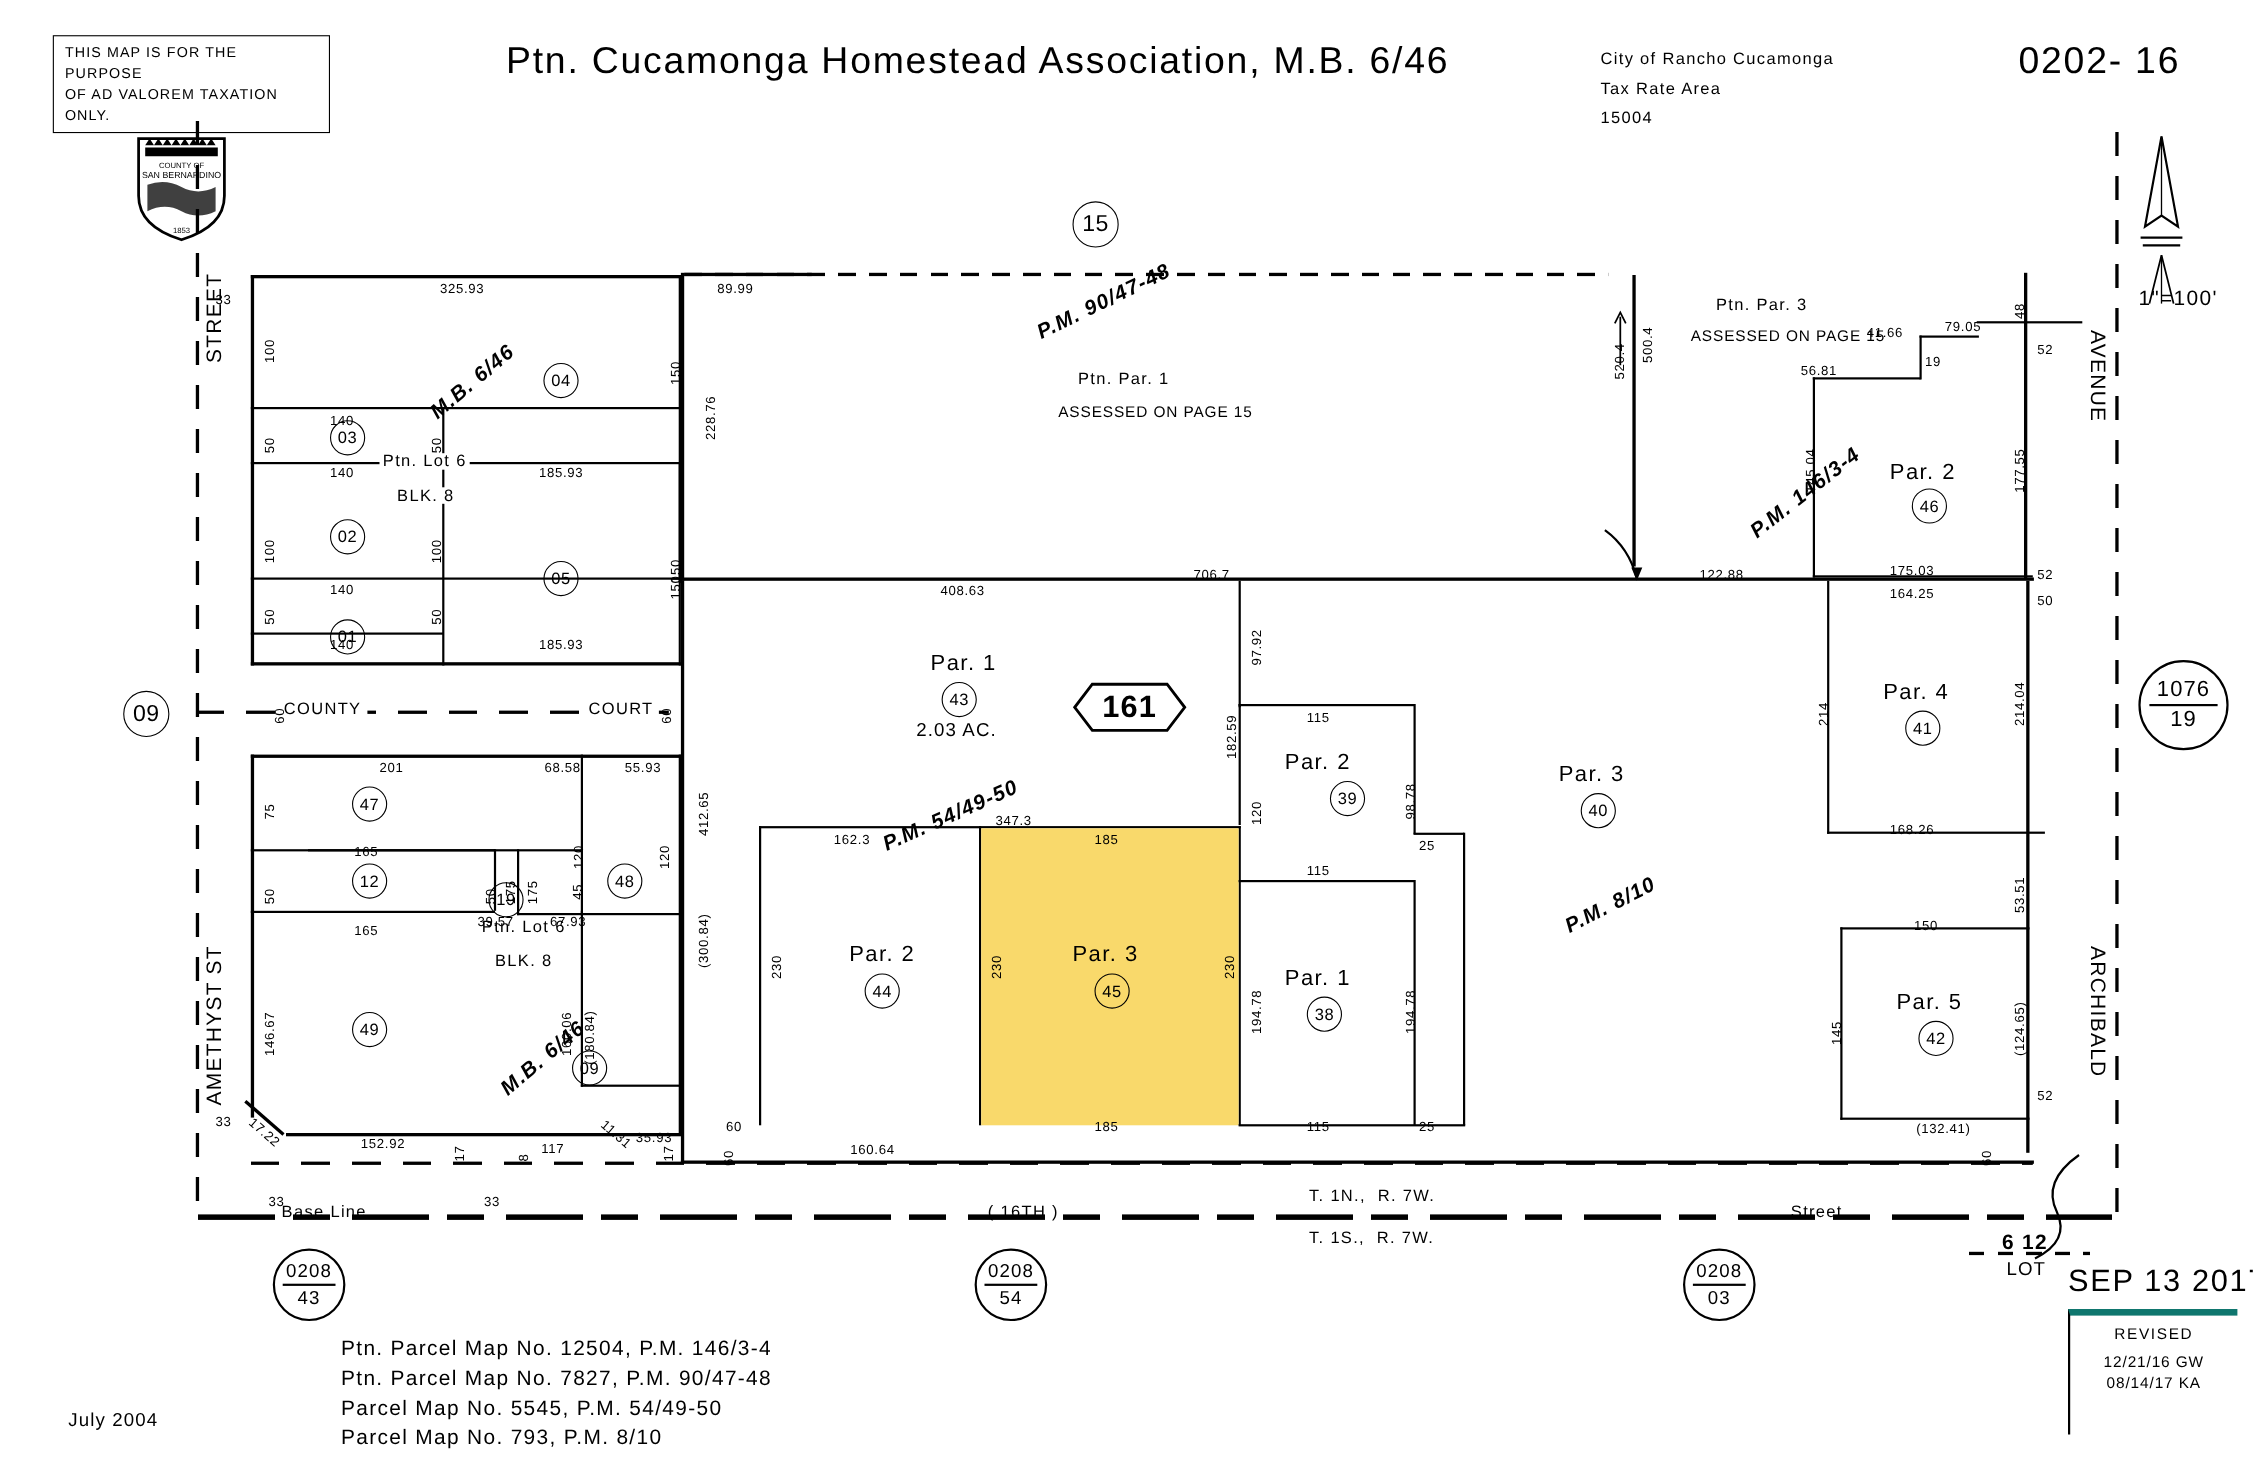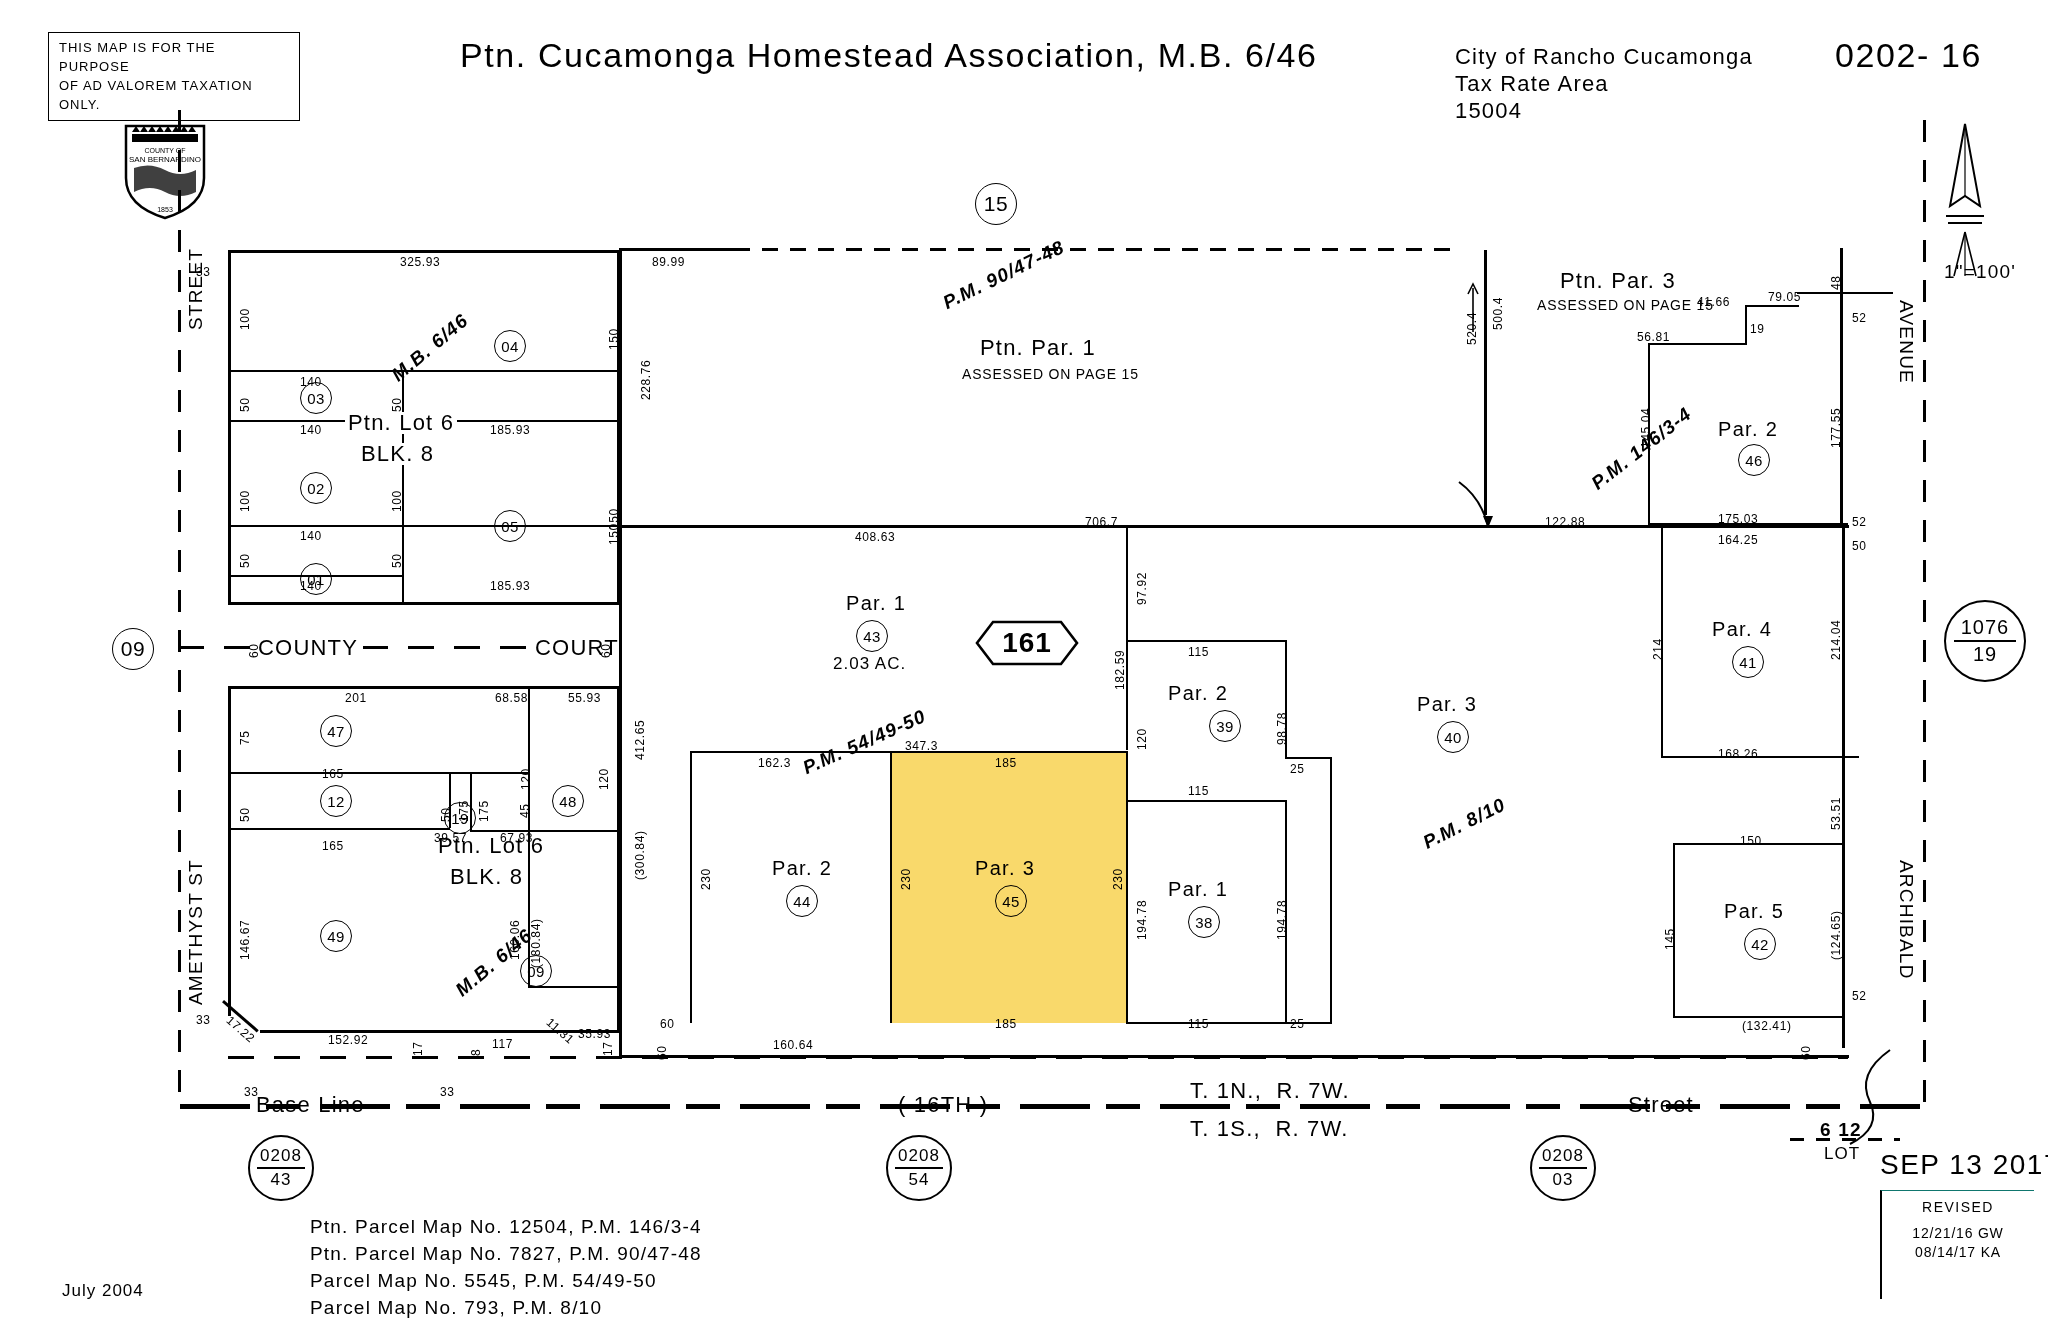--- a/index.html
+++ b/index.html
@@ -4,21 +4,21 @@
 <style>
   html,body{margin:0;padding:0;background:#fff;}
   body{width:2048px;height:1331px;position:relative;overflow:hidden;
        font-family:"Liberation Sans","DejaVu Sans",sans-serif;color:#000;}
   #map{position:absolute;left:0;top:0;width:2048px;height:1331px;}
   .t{position:absolute;white-space:pre;line-height:1;}
   .ln{position:absolute;background:#000;}
   .s11{font-size:14px;letter-spacing:.8px;}
   .s13{font-size:17px;letter-spacing:1px;}
   .s15{font-size:19px;letter-spacing:1.2px;}
-  .s17{font-size:22px;letter-spacing:1.2px;}
+  .s17{font-size:15px;letter-spacing:1.2px;}
   .s21{font-size:28px;letter-spacing:1.5px;}
   .s26{font-size:34px;letter-spacing:1.6px;}
   .dim{font-size:12px;letter-spacing:.6px;}
   .vert{transform-origin:0 0;transform:rotate(-90deg);}
   .vertR{transform-origin:0 0;transform:rotate(90deg);}
 
   
   .circ{position:absolute;border:1.6px solid #000;border-radius:50%;
         display:flex;align-items:center;justify-content:center;
         font-size:15px;letter-spacing:.5px;width:30px;height:30px;}
@@ -413,19 +413,19 @@
     <div class="s15" style="margin-bottom:5px;">Ptn. Parcel Map No. 12504, P.M. 146/3-4</div>
     <div class="s15" style="margin-bottom:5px;">Ptn. Parcel Map No. 7827, P.M. 90/47-48</div>
     <div class="s15" style="margin-bottom:5px;">Parcel Map No. 5545, P.M. 54/49-50</div>
     <div class="s15">Parcel Map No. 793, P.M. 8/10</div>
   </div>
 
   <div class="t s13" style="left:62px;top:1282px;">July 2004</div>
 
 
   <div class="t s21" style="left:1880px;top:1151px;">SEP 13 2017</div>
-  <div style="position:absolute;left:1880px;top:1190px;width:152px;border-top:1px solid #0f766e;border-left:2px solid #000;height:108px;">
+  <div style="position:absolute;left:1880px;top:1190px;width:152px;border-top:6px solid #0f766e;border-left:2px solid #000;height:108px;">
     <div class="s11" style="text-align:center;margin-top:8px;letter-spacing:1.5px;">REVISED</div>
     <div class="s11" style="text-align:center;margin-top:10px;">12/21/16  GW</div>
     <div class="s11" style="text-align:center;margin-top:3px;">08/14/17  KA</div>
   </div>
 
 </div>
 
 </body></html>

